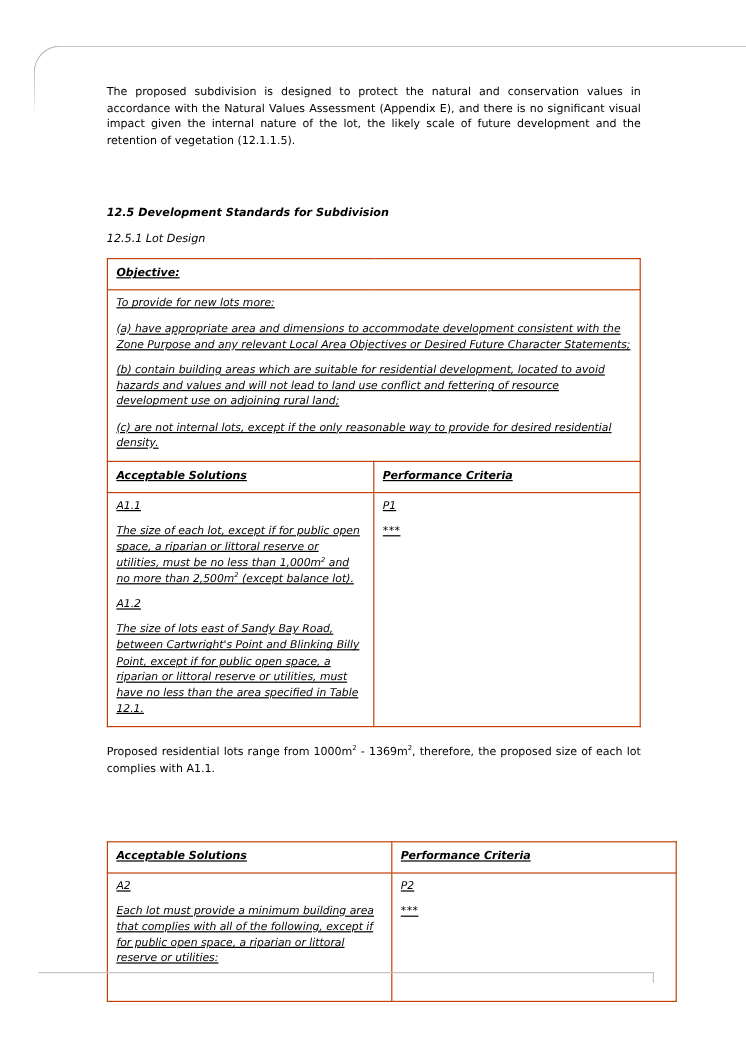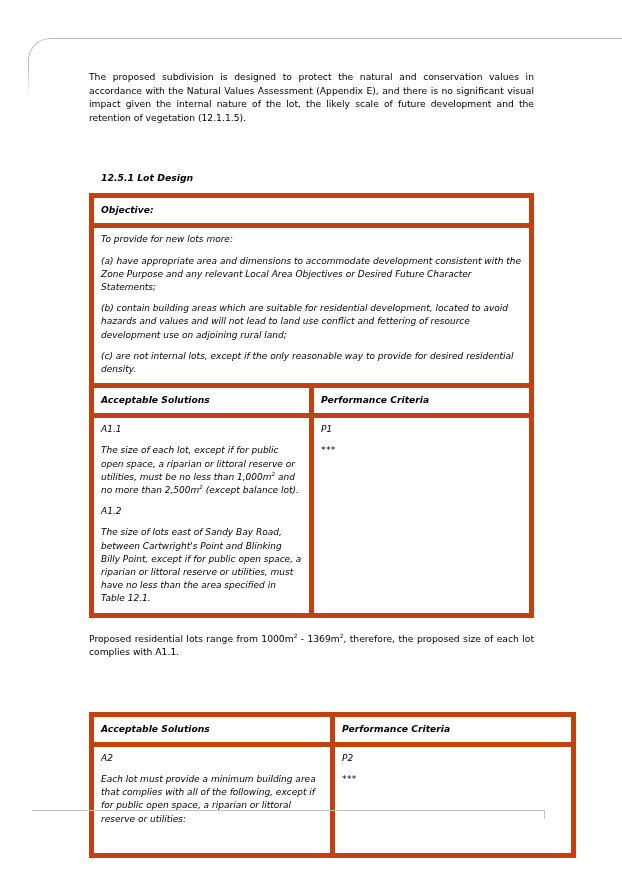--- a/index.html
+++ b/index.html
@@ -63,38 +63,39 @@
   .spacer-sm { height: 9px; }
 
   h2.heading {
     margin: 0 0 9px 0;
     font-size: 9.3px;
     font-style: italic;
     font-weight: bold;
     line-height: 13px;
   }
   h3.subheading {
-    margin: 0 0 9px 12px;
+    margin: 0 0 9px 0;
     font-size: 9.3px;
     font-style: italic;
-    font-weight: bold;
+    font-weight: normal;
     line-height: 13px;
   }
 
   
   table.std-table {
     border-collapse: collapse;
     width: 445px;
     table-layout: fixed;
     margin: 0;
   }
   table.std-table td {
-    border: 5px solid #c2410c;
+    border: 1px solid #c2410c;
     vertical-align: top;
     padding: 5px 7px 7px 7px;
+    text-decoration: underline;
   }
   td.col-left  { width: 222px; }
   td.col-right { width: 222px; }
 
   .cell-head {
     font-size: 9.2px;
     font-style: italic;
     font-weight: bold;
     line-height: 13px;
   }
@@ -162,20 +163,21 @@
 
   <div class="content">
 
     <p class="body-text">The proposed subdivision is designed to protect the natural and conservation values in accordance with the Natural Values Assessment (Appendix E), and there is no significant visual impact given the internal nature of the lot, the likely scale of future development and the retention of vegetation (12.1.1.5).</p>
 
     <div class="spacer-lg"></div>
 
 
     <div class="spacer-lg"></div>
 
+    <h2 class="heading">12.5 Development Standards for Subdivision</h2>
 
     <h3 class="subheading">12.5.1 Lot Design</h3>
 
     <table class="std-table">
       <tbody>
         <tr>
           <td class="cell-head" colspan="2">Objective:</td>
         </tr>
         <tr>
           <td class="cell-italic objective-body" colspan="2">

